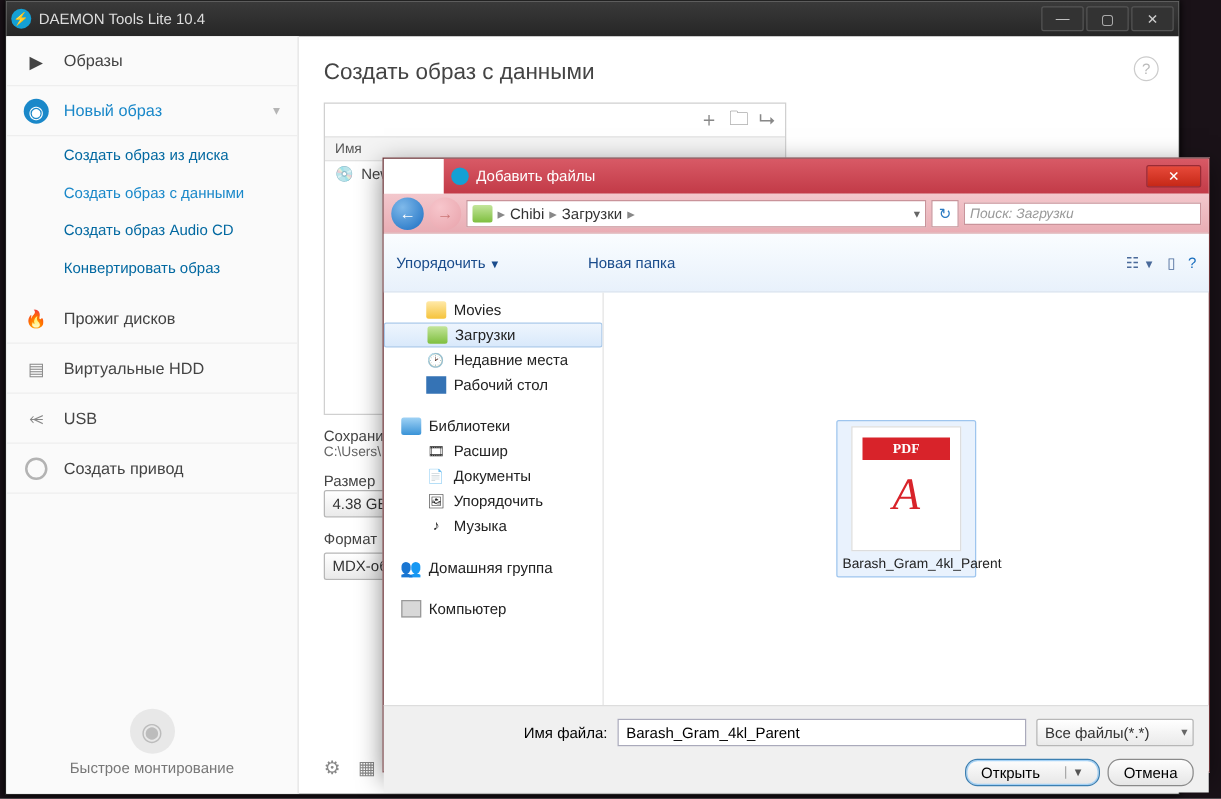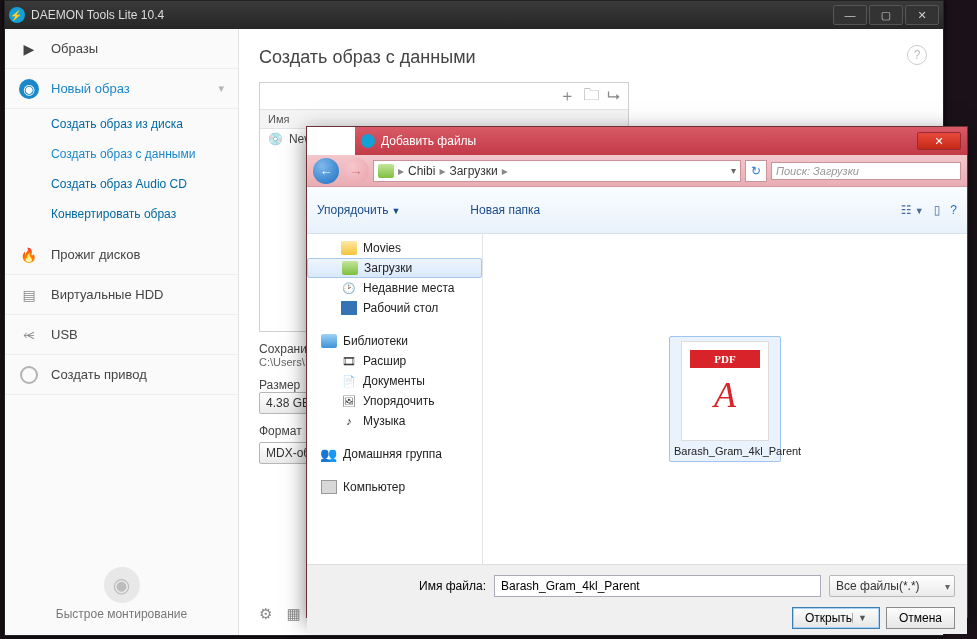--- a/index.html
+++ b/index.html
@@ -80,21 +80,21 @@
   .file-tile{ width:112px; text-align:center; font-size:11px; color:#222;}
   .file-tile.sel{ background:#e9f2fd;border:1px solid #9ec5ee;border-radius:2px;padding:4px;}
   .pdf-thumb{ width:88px;height:100px;background:#fff;border:1px solid #ddd;margin:0 auto 4px;position:relative;display:flex;align-items:center;justify-content:center;}
   .pdf-bar{position:absolute;top:8px;left:8px;right:8px;height:18px;background:#d8232a;color:#fff;font-weight:bold;font-size:11px;display:flex;align-items:center;justify-content:center;font-family:Liberation Serif, serif;}
   .pdf-logo{color:#d8232a;font-size:36px;font-family:Georgia,serif;font-style:italic;margin-top:8px;}
   .dlg-footer{ height:70px; background:#f0f0f0; border-top:1px solid #ddd; padding:10px 12px; display:flex; flex-direction:column; gap:10px;}
   .fn-row{display:flex;align-items:center;gap:8px;font-size:12px;}
   .fn-row .txt{flex:1;height:22px;border:1px solid #aab;background:#fff;padding:2px 6px;font-size:12px;}
   .fn-row .filter{width:126px;}
   .btnrow{display:flex;justify-content:flex-end;gap:6px;}
-  .winbtn{ height:22px; padding:0 12px; font-size:12px; border:1px solid #8a8a8a; background:linear-gradient(#fdfdfd,#e6e6e6); border-radius:0; display:inline-flex;align-items:center;gap:0;cursor:pointer;}
+  .winbtn{ height:22px; padding:0 12px; font-size:12px; border:1px solid #8a8a8a; background:linear-gradient(#fdfdfd,#e6e6e6); border-radius:10px; display:inline-flex;align-items:center;gap:20px;cursor:pointer;}
   .winbtn.def{ border:1px solid #3c7fb1; box-shadow:0 0 0 1px #a4d1f5 inset;}
   .winbtn .split{border-left:1px solid #aaa;padding-left:5px;font-size:9px;color:#555;}
 
 </style>
 </head>
 <body>
 
 <div class="main-window">
   <div class="main-titlebar">
     <span class="logo">⚡</span>

